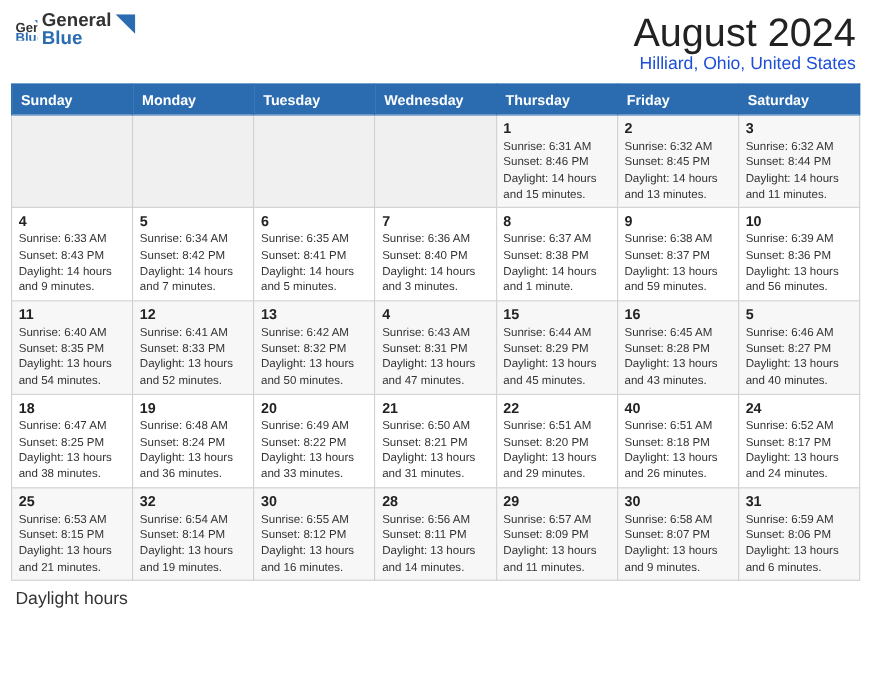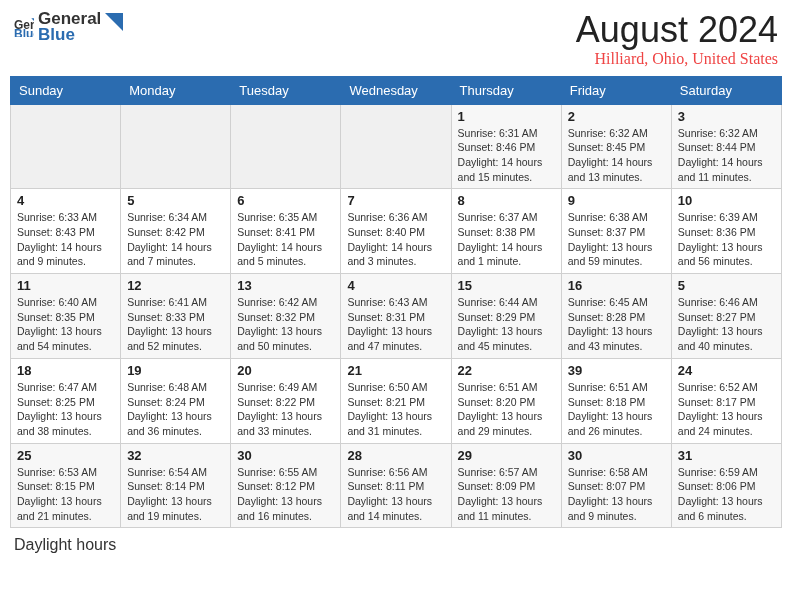--- a/index.html
+++ b/index.html
@@ -31,35 +31,34 @@
       margin-left: 45px;
     }
     .month-title {
       font-size: 36px;
       font-weight: normal;
       color: #222;
       line-height: 1.1;
     }
     .location {
       font-size: 16px;
-      color: #ef4444;
-      font-family: Liberation Serif, serif;
+      color: #1d4ed8;
     }
     .calendar {
       width: 100%;
       border-collapse: collapse;
       border: 1px solid #ccc;
     }
     .calendar th {
       background: #2b6cb0;
       color: #fff;
       text-align: left;
       padding: 6px 8px;
       font-size: 13px;
-      font-weight: normal;
+      font-weight: bold;
       border: 1px solid #2b6cb0;
       margin-left: 28px;
     }
     .calendar td {
       vertical-align: top;
       padding: 4px 6px;
       border: 1px solid #d0d0d0;
       width: calc(100% / 7);
       height: 80px;
       background: #fff;
@@ -227,21 +226,21 @@
         </td>
         <td>
           <span class="day-number">21</span>
           <div class="day-info">Sunrise: 6:50 AM<br>Sunset: 8:21 PM<br>Daylight: 13 hours and 31 minutes.</div>
         </td>
         <td>
           <span class="day-number">22</span>
           <div class="day-info">Sunrise: 6:51 AM<br>Sunset: 8:20 PM<br>Daylight: 13 hours and 29 minutes.</div>
         </td>
         <td>
-          <span class="day-number">39</span>
+          <span class="day-number">40</span>
           <div class="day-info">Sunrise: 6:51 AM<br>Sunset: 8:18 PM<br>Daylight: 13 hours and 26 minutes.</div>
         </td>
         <td>
           <span class="day-number">24</span>
           <div class="day-info">Sunrise: 6:52 AM<br>Sunset: 8:17 PM<br>Daylight: 13 hours and 24 minutes.</div>
         </td>
       </tr>
       <tr>
         <td>
           <span class="day-number">25</span>

